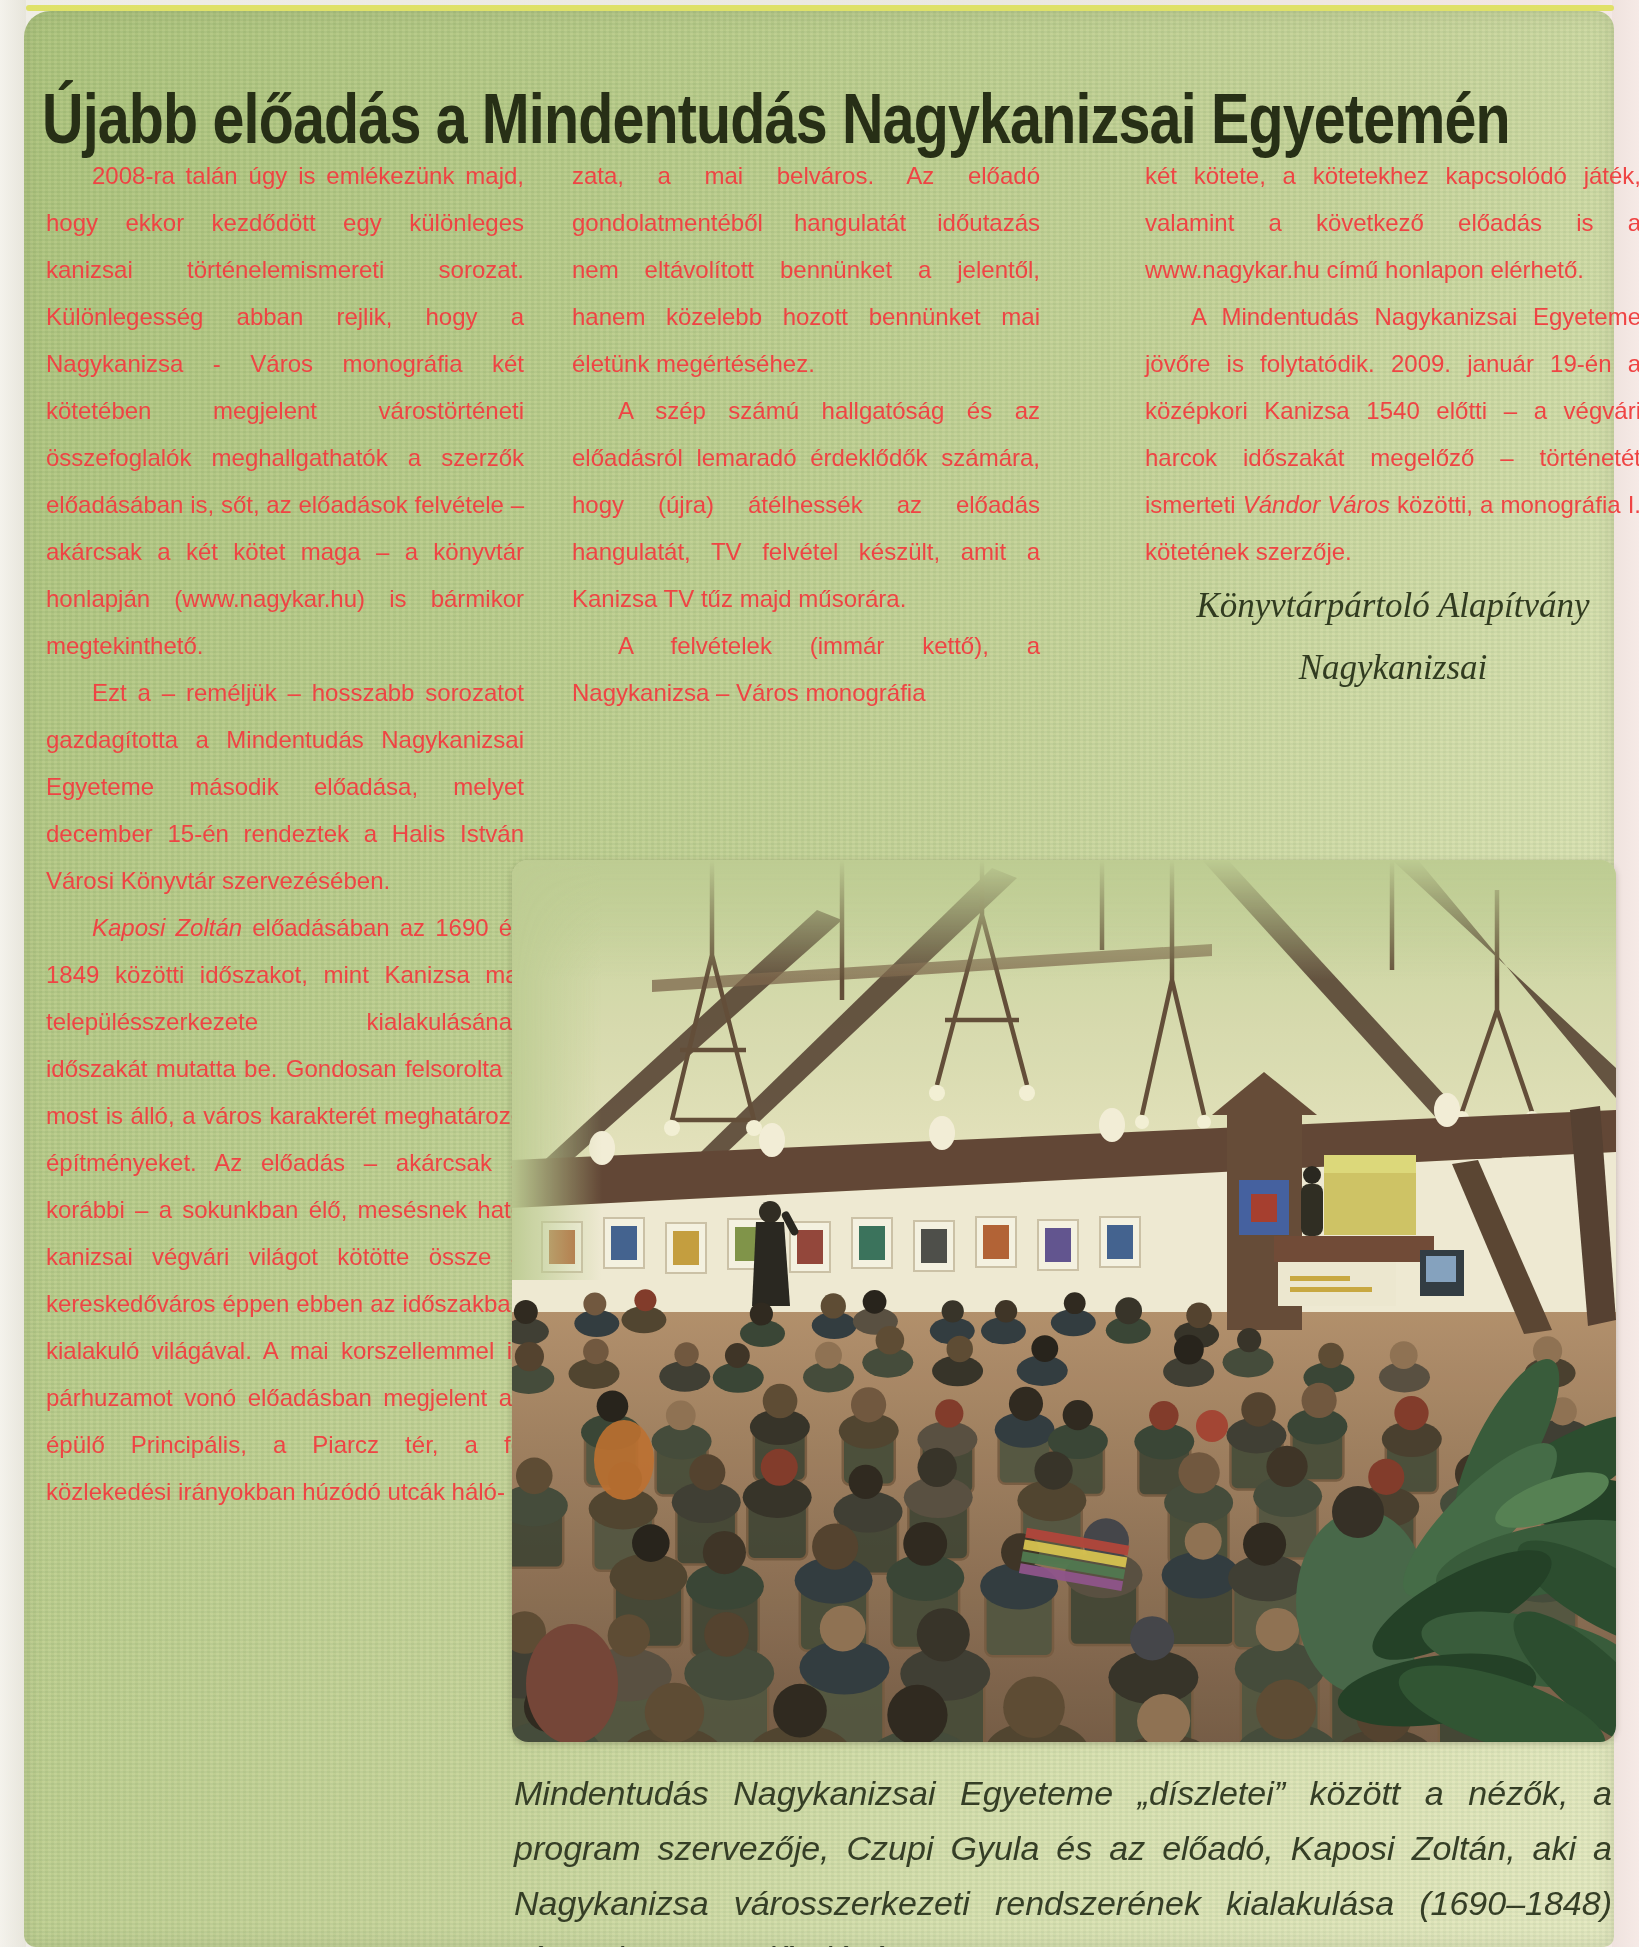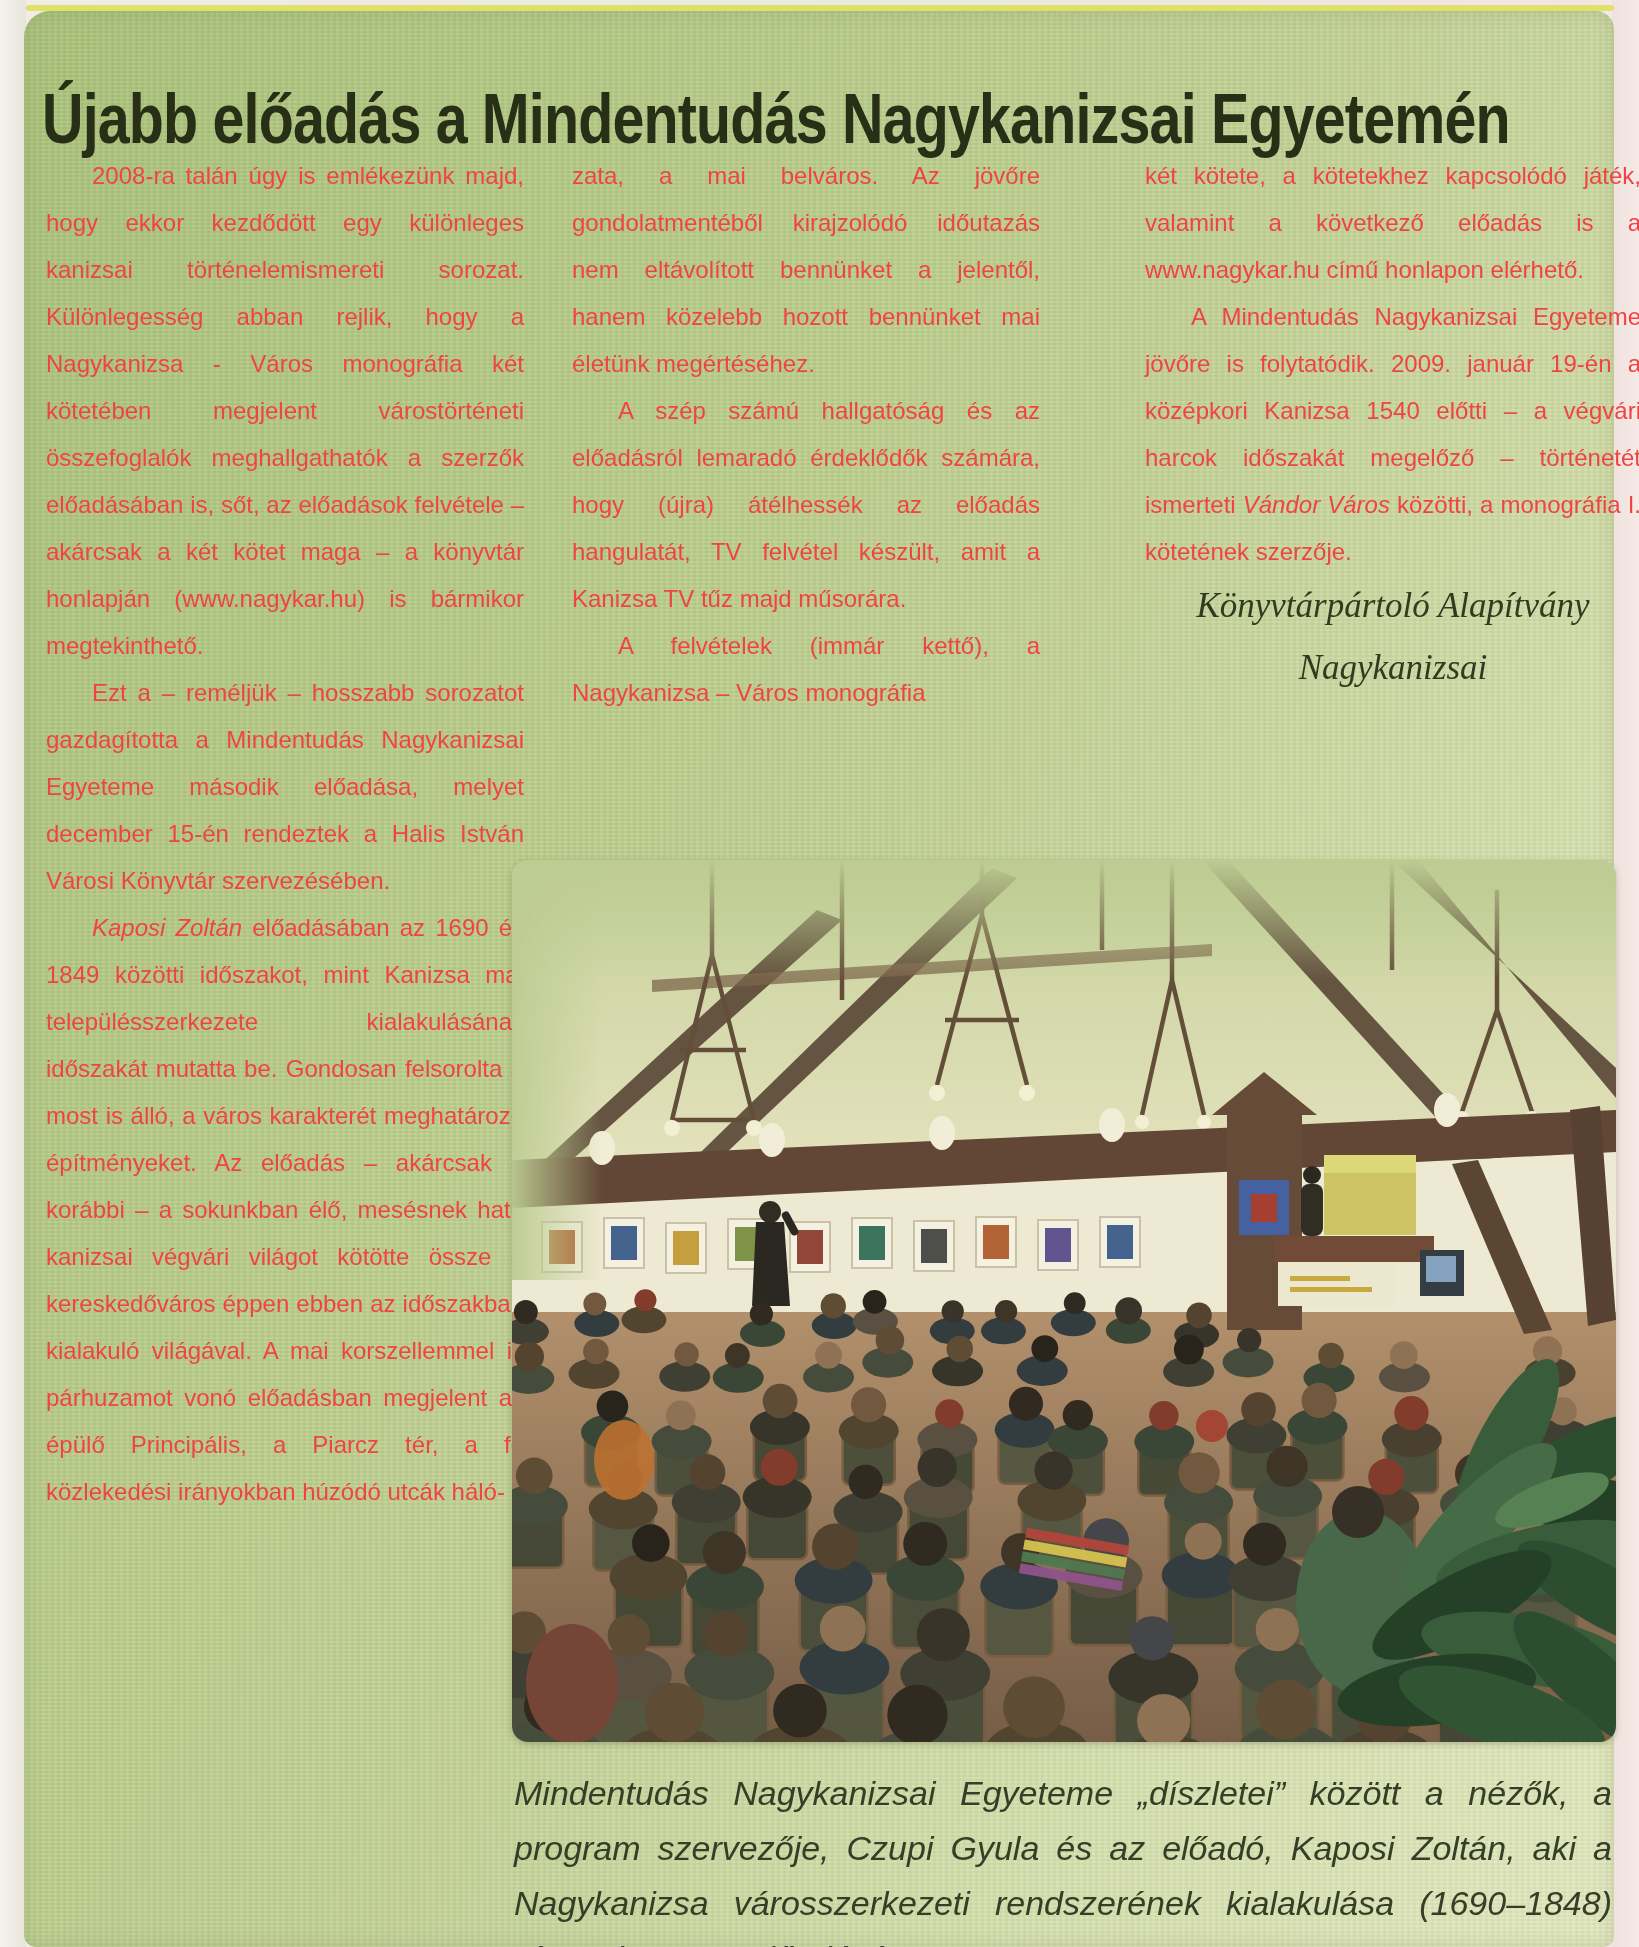--- a/index.html
+++ b/index.html
@@ -66,21 +66,21 @@
 <div class="sheet"></div>
 
 <h1 class="headline">Újabb előadás a Mindentudás Nagykanizsai Egyetemén</h1>
 
 <div class="col col1">
     <p class="article indent"><span>2008-ra talán úgy is emlékezünk majd, hogy ekkor kezdődött egy különleges kanizsai történelemismereti sorozat. Különlegesség abban rejlik, hogy a Nagykanizsa - Város monográfia két kötetében megjelent várostörténeti összefoglalók meghallgathatók a szerzők előadásában is, sőt, az előadások felvétele – akárcsak a két kötet maga – a könyvtár honlapján (www.nagykar.hu) is bármikor megtekinthető.</span></p>
     <p class="article indent"><span>Ezt a – reméljük – hosszabb sorozatot gazdagította a Mindentudás Nagykanizsai Egyeteme második előadása, melyet december 15-én rendeztek a Halis István Városi Könyvtár szervezésében.</span></p>
     <p class="article indent"><span class="em">Kaposi Zoltán</span><span> előadásában az 1690 és 1849 közötti időszakot, mint Kanizsa mai településszerkezete kialakulásának időszakát mutatta be. Gondosan felsorolta a most is álló, a város karakterét meghatározó építményeket. Az előadás – akárcsak a korábbi – a sokunkban élő, mesésnek ható kanizsai végvári világot kötötte össze a kereskedőváros éppen ebben az időszakban kialakuló világával. A mai korszellemmel is párhuzamot vonó előadásban megjelent az épülő Principális, a Piarcz tér, a fő közlekedési irányokban húzódó utcák háló-</span></p>
   </div>
 <div class="col col2">
-    <p class="article"><span>zata, a mai belváros. Az jövőre gondolatmentéből kirajzolódó időutazás nem eltávolított bennünket a jelentől, hanem közelebb hozott bennünket mai életünk megértéséhez.</span></p>
+    <p class="article"><span>zata, a mai belváros. Az előadó gondolatmentéből hangulatát időutazás nem eltávolított bennünket a jelentől, hanem közelebb hozott bennünket mai életünk megértéséhez.</span></p>
     <p class="article indent"><span>A szép számú hallgatóság és az előadásról lemaradó érdeklődők számára, hogy (újra) átélhessék az előadás hangulatát, TV felvétel készült, amit a Kanizsa TV tűz majd műsorára.</span></p>
     <p class="article indent"><span>A felvételek (immár kettő), a Nagykanizsa – Város monográfia</span></p>
   </div>
 <div class="col col3">
 <p class="article"><span>két kötete, a kötetekhez kapcsolódó játék, valamint a következő előadás is a www.nagykar.hu című honlapon elérhető.</span></p>
     <p class="article indent"><span>A Mindentudás Nagykanizsai Egyeteme jövőre is folytatódik. 2009. január 19-én a középkori Kanizsa 1540 előtti – a végvári harcok időszakát megelőző – történetét ismerteti </span><span class="em">Vándor Város</span><span> közötti, a monográfia I. kötetének szerzője.</span></p>
     <div class="signature">
       <p>Könyvtárpártoló Alapítvány</p>
       <p>Nagykanizsai</p>
     </div>

